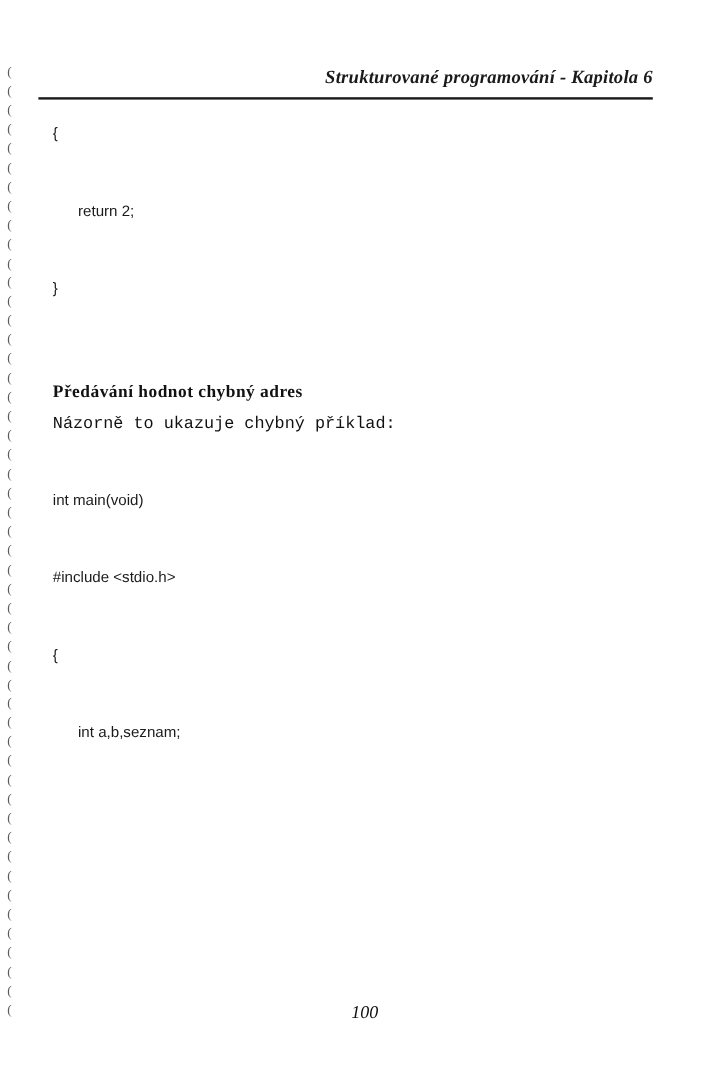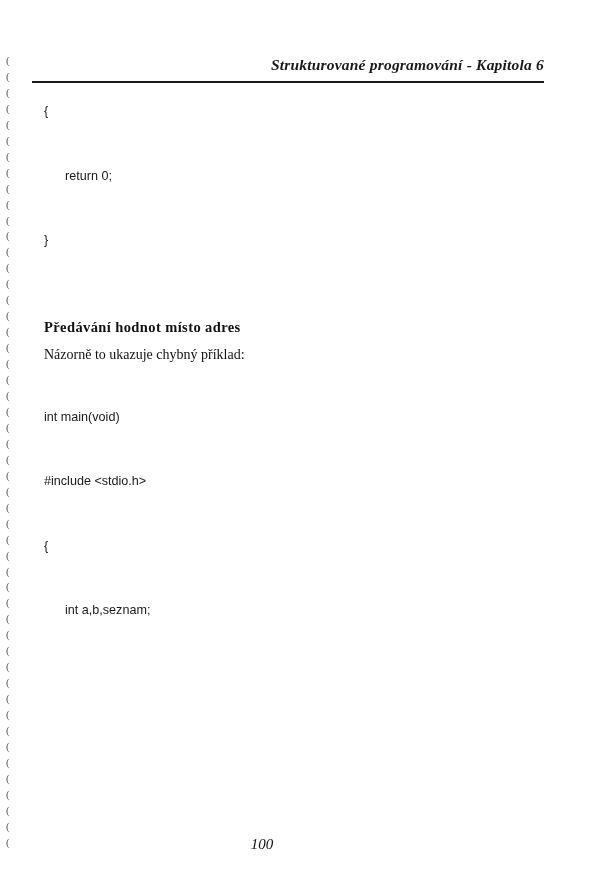--- a/index.html
+++ b/index.html
@@ -79,38 +79,39 @@
   }
 
   h2.section {
     font-family: "Liberation Serif", serif;
     font-weight: bold;
     font-size: 14.5px;
     margin: 0;
     letter-spacing: 0.4px;
   }
   .lead {
-    font-family: Liberation Serif, serif;
+    font-family: Liberation Mono, monospace;
     font-size: 14px;
     line-height: 19px;
     margin: 0;
   }
   .gap-sm { height: 9px; }
   .gap-lg { height: 24px; }
 
   .pagenum {
     position: absolute;
     left: 0;
     top: 836px;
     width: 524px;
     text-align: center;
     font-family: "Liberation Serif", serif;
     font-style: italic;
     font-size: 15px;
     color: #111111;
+    padding-left: 42px;
   }
 </style>
 </head>
 <body>
 
 <div class="page">
 
   <div class="scan-marks">
     <span>(</span>
     <span>(</span>
@@ -166,27 +167,27 @@
 
   <div class="header">
     <div class="title">Strukturované programování - Kapitola 6</div>
     <div class="rule"></div>
   </div>
 
   <div class="content">
 
     <div class="code">
       <div class="code-line">{</div>
-      <div class="code-line">      return 0;</div>
+      <div class="code-line">      return 2;</div>
       <div class="code-line">}</div>
     </div>
 
     <div class="gap-lg"></div>
 
-    <h2 class="section">Předávání hodnot místo adres</h2>
+    <h2 class="section">Předávání hodnot chybný adres</h2>
 
     <div class="gap-sm"></div>
 
     <p class="lead">Názorně to ukazuje chybný příklad:</p>
 
     <div class="code">
       <div class="code-line">int main(void)</div>
       <div class="code-line">#include &lt;stdio.h&gt;</div>
       <div class="code-line">{</div>
       <div class="code-line">      int a,b,seznam;</div>

